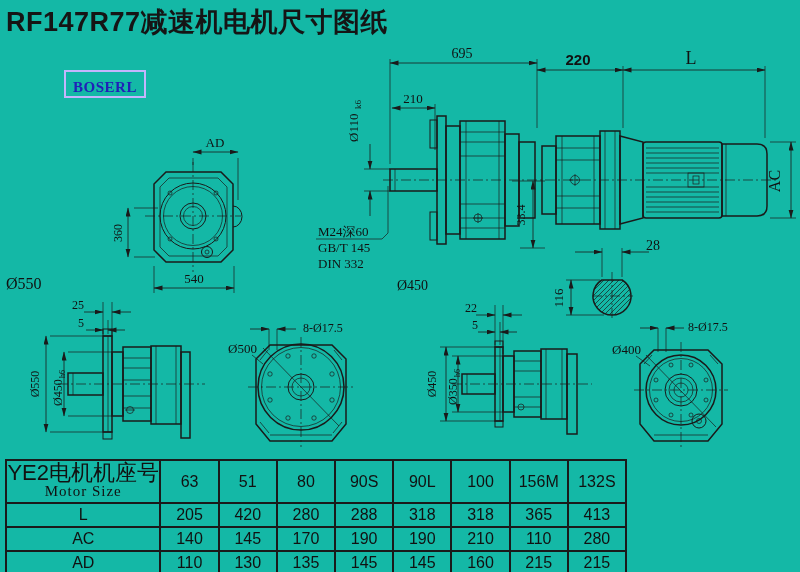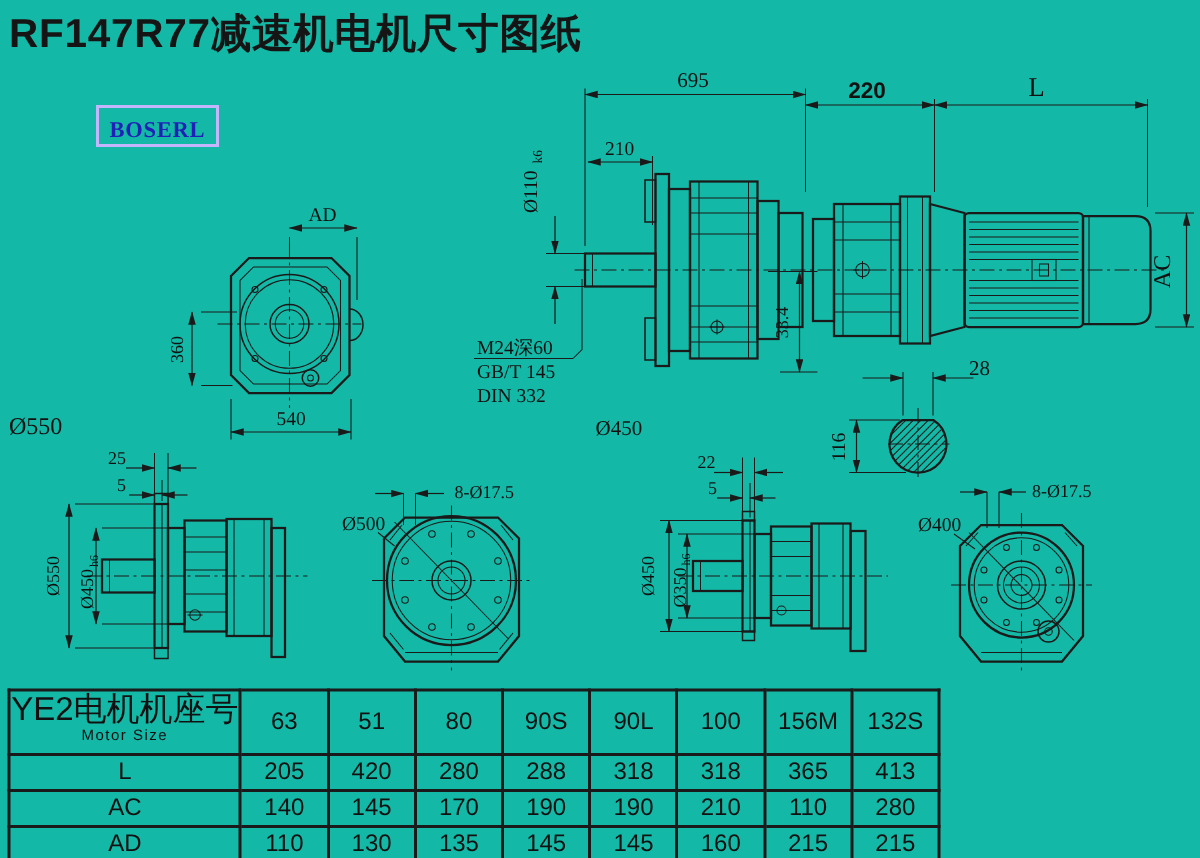--- a/index.html
+++ b/index.html
@@ -18,21 +18,21 @@
   .dim{stroke:#1a1a1a;stroke-width:0.8;fill:none;}
   .ext{stroke:#1a1a1a;stroke-width:0.7;fill:none;}
   .cl{stroke:#1a1a1a;stroke-width:0.7;fill:none;stroke-dasharray:10 3 2 3;} .t12{font-size:12px;} .t13{font-size:13px;} .t14{font-size:14px;}
   .t16{font-size:16px;} .t18{font-size:18px;} .t8{font-size:8px;} .t9{font-size:9px;}
   .bold-sans{font-family:"Liberation Sans",sans-serif;font-weight:bold;font-size:15px;}
   .dim-table{position:absolute;left:5px;top:459px;width:622px;border-collapse:collapse;table-layout:fixed;
              font-size:16px;text-align:center;}
   .dim-table td{border:2px solid #1a1a1a;padding:0;height:22px;}
   .dim-table td.hdr{height:41px;}
   .hdr-cn{font-size:22px;line-height:19px;}
-  .hdr-en{font-family:Liberation Sans, sans-serif;font-size:10px;line-height:18px;letter-spacing:1px;}
+  .hdr-en{font-family:Liberation Serif, serif;font-size:15px;line-height:18px;letter-spacing:1px;}
 </style>
 </head>
 <body>
 
 <div class="canvas">
 
   <div class="page-title">RF147R77减速机电机尺寸图纸</div>
   <div class="logo-box">
     <span class="logo-text">BOSERL</span>
   </div>

